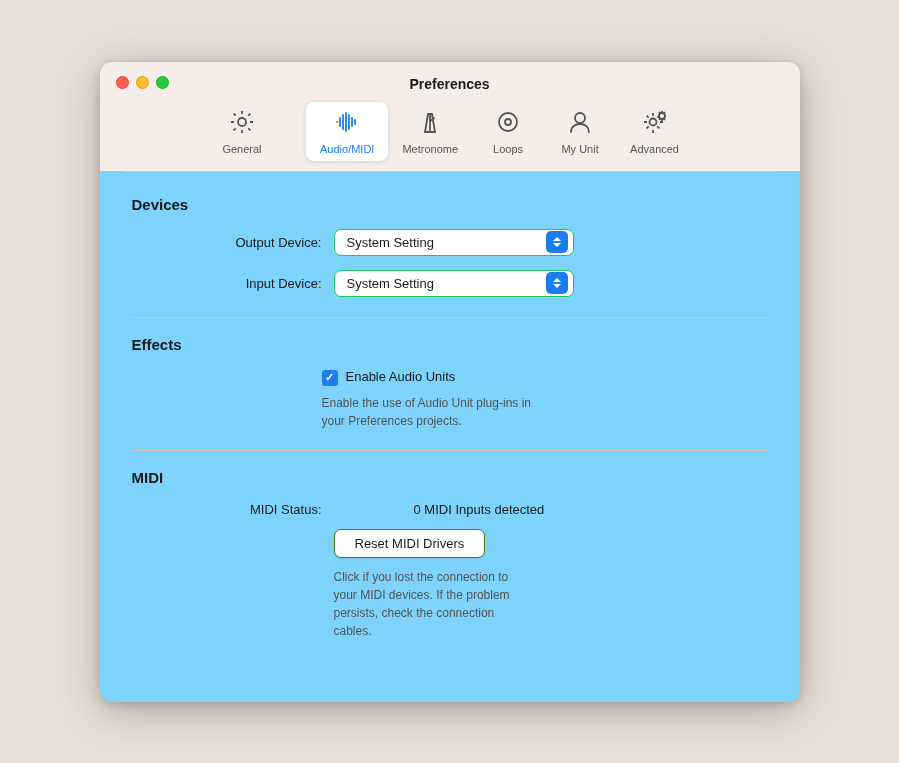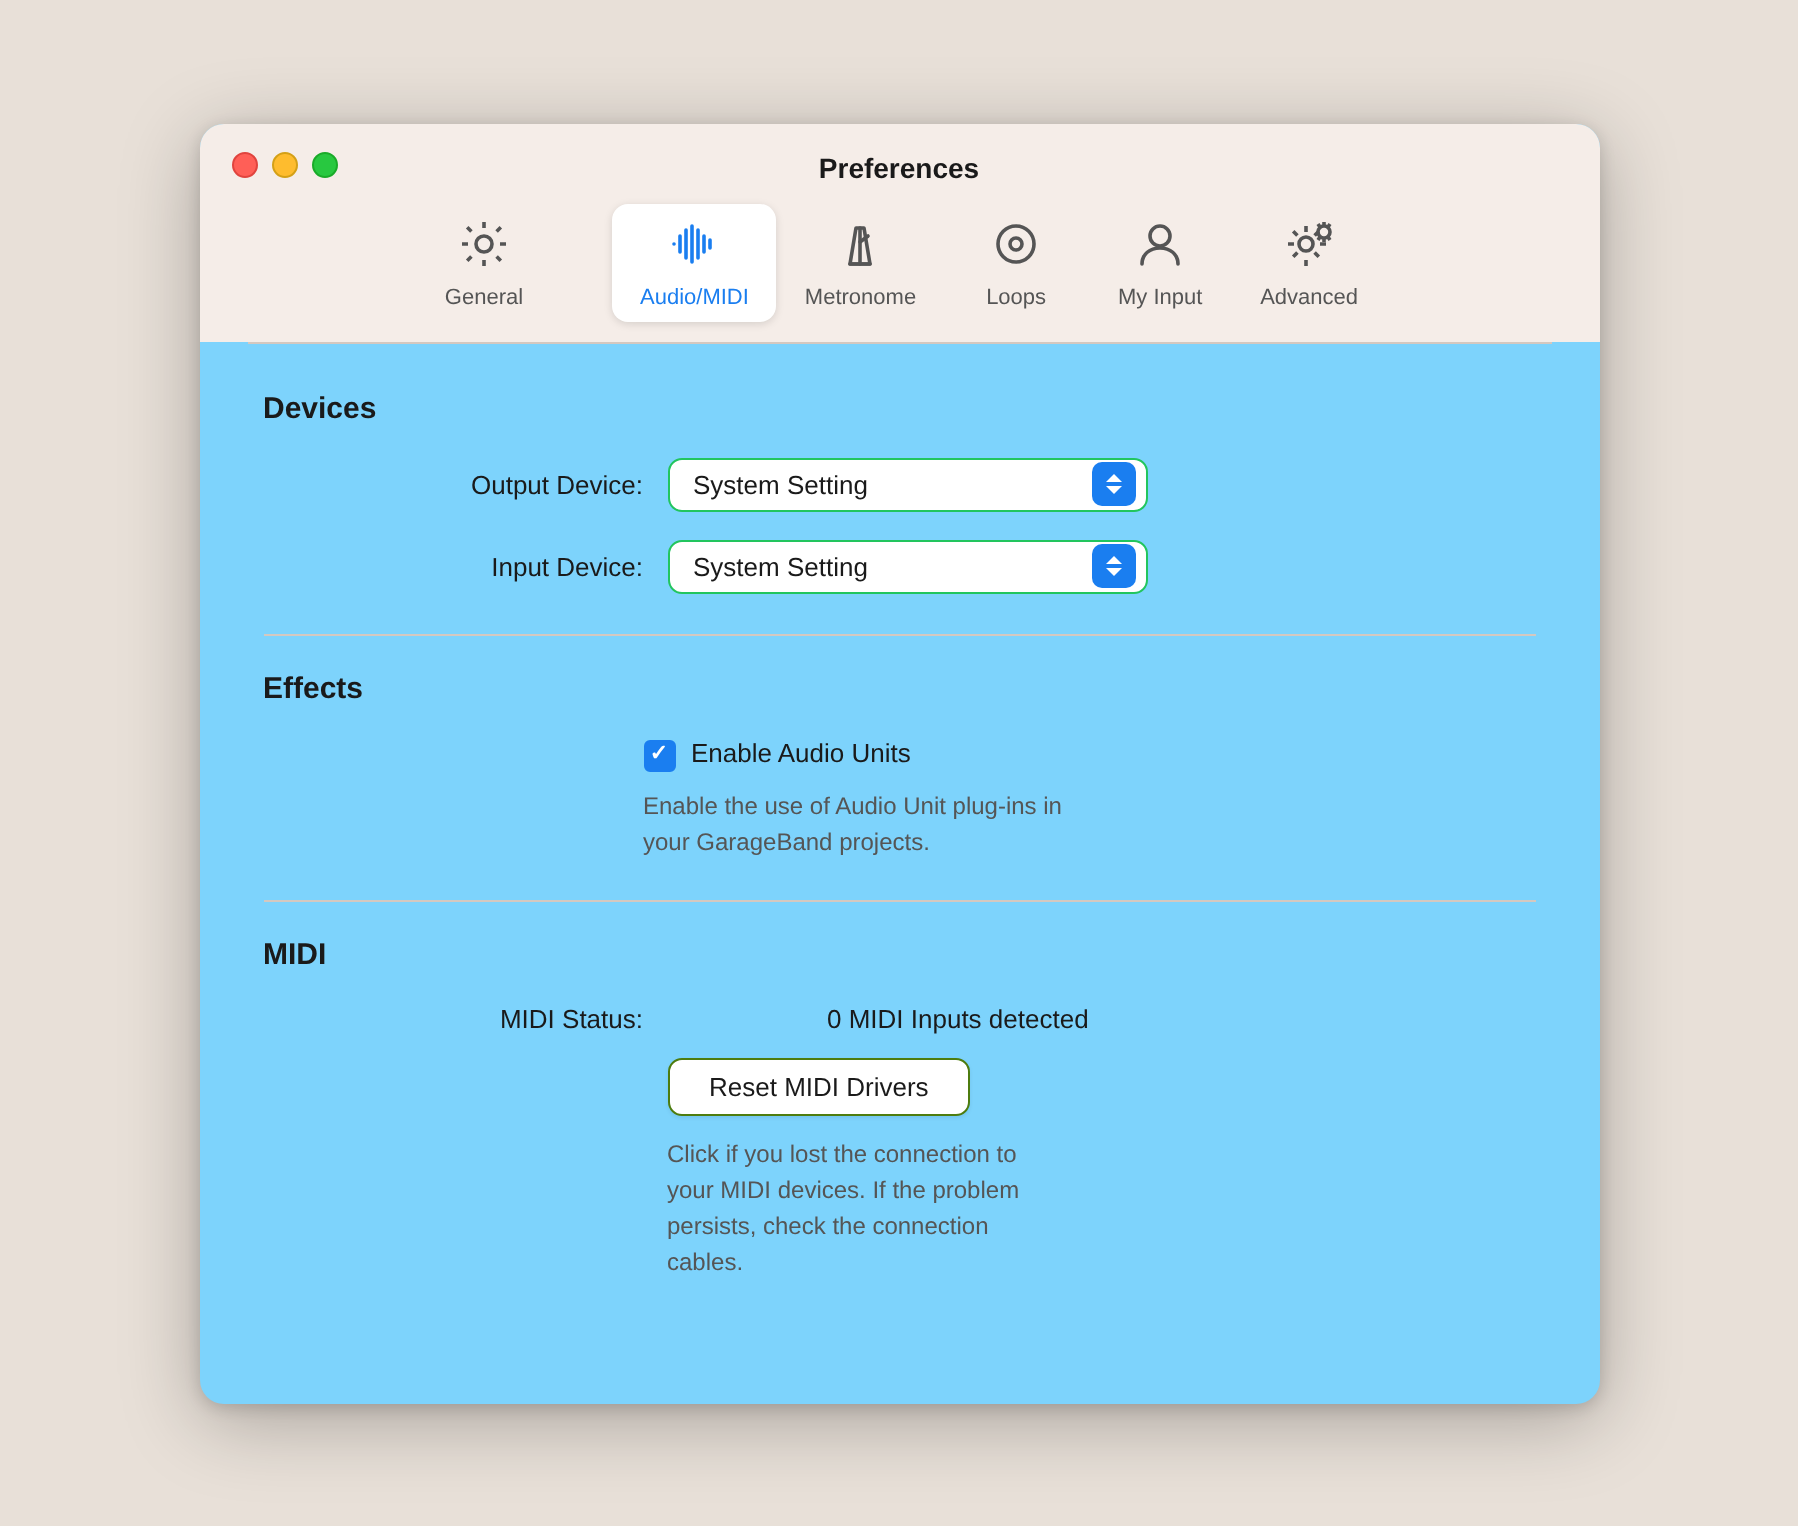--- a/index.html
+++ b/index.html
@@ -358,21 +358,21 @@
       <span class="tab-label">Loops</span>
     </div>
 
     <div class="tab-item">
       <span class="tab-icon">
         <svg class="tab-svg" viewBox="0 0 28 28" fill="none" stroke="#555" stroke-width="1.8" stroke-linecap="round">
           <circle cx="14" cy="10" r="5"></circle>
           <path d="M5 24c0-5 4-8 9-8s9 3 9 8"></path>
         </svg>
       </span>
-      <span class="tab-label">My Input</span>
+      <span class="tab-label">My Unit</span>
     </div>
 
     <div class="tab-item">
       <span class="tab-icon">
         <svg class="tab-svg" viewBox="0 0 28 28" fill="none" stroke="#555" stroke-width="1.8">
           <circle cx="12" cy="14" r="3.5"></circle>
           <path d="M12 5v3M12 22v3M3 14h3M19 14h3M5.6 7.6l2.1 2.1M16.3 18.3l2.1 2.1M5.6 20.4l2.1-2.1M16.3 9.7l2.1-2.1"></path>
           <circle cx="21" cy="8" r="3"></circle>
           <path d="M19 5.5l-1-1.5M23 5.5l1-1.5M21 5v-2M19 10.5l-1 1.5M23 10.5l1 1.5M21 11v2"></path>
         </svg>
@@ -420,21 +420,21 @@
     <div class="section">
       <div class="section-title">Effects</div>
 
       <div class="checkbox-row">
         <div class="checkbox-custom">
           <span class="checkmark">✓</span>
         </div>
         <span class="checkbox-label">Enable Audio Units</span>
       </div>
 
-      <div class="description-text">Enable the use of Audio Unit plug-ins in your GarageBand projects.</div>
+      <div class="description-text">Enable the use of Audio Unit plug-ins in your Preferences projects.</div>
     </div>
 
     <hr class="section-divider">
 
     <div class="section">
       <div class="section-title">MIDI</div>
 
       <div class="midi-row">
         <span class="midi-label">MIDI Status:</span>
         <span class="midi-status">0 MIDI Inputs detected</span>

